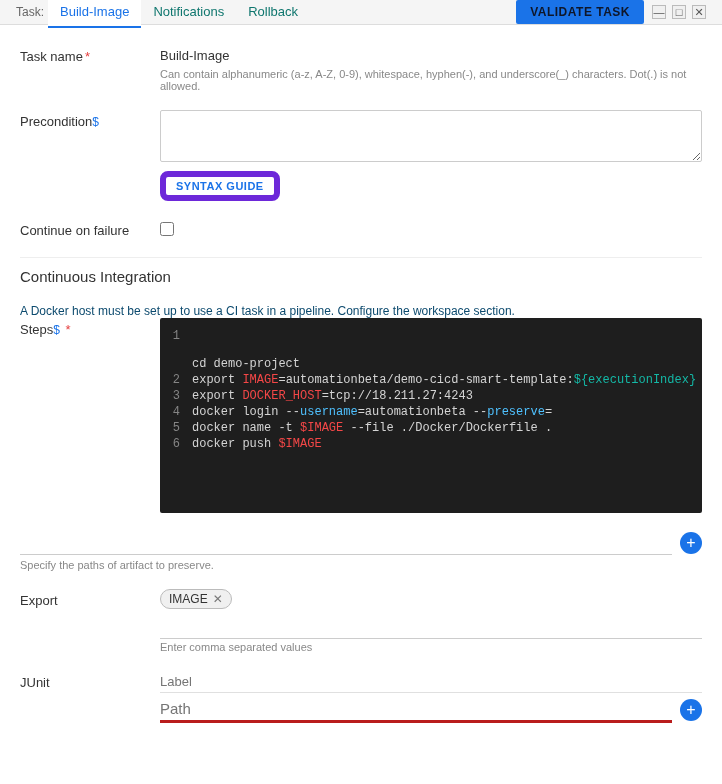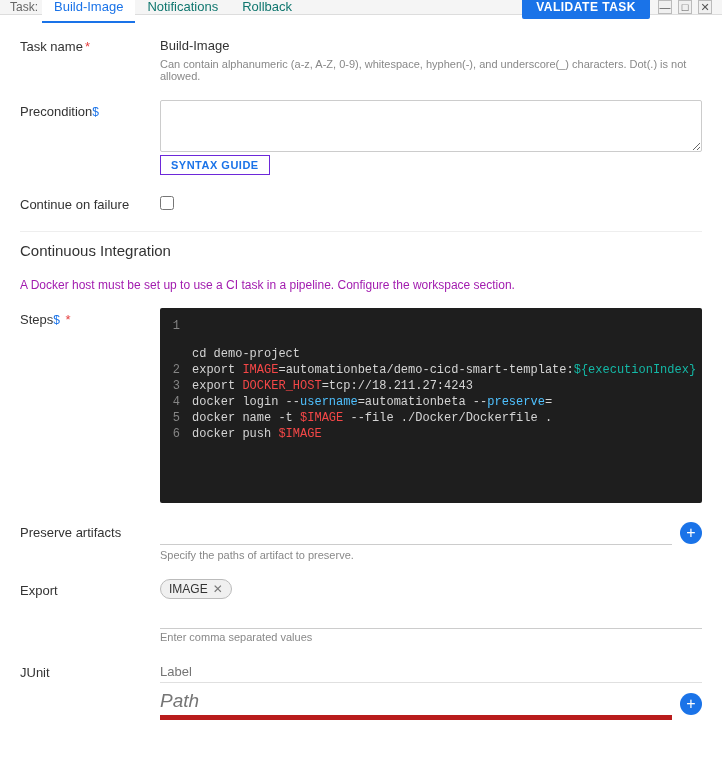--- a/index.html
+++ b/index.html
@@ -11,22 +11,22 @@
       width: 722px;
       min-height: 784px;
     }
 
     
     .header {
       display: flex;
       align-items: center;
       border-bottom: 1px solid #ddd;
       background: #f5f5f5;
-      padding: 0 10px;
-      height: 15px;
+      padding: 0 16px;
+      height: 25px;
     }
     .task-label {
       font-size: 12px;
       color: #666;
       margin-right: 4px;
       white-space: nowrap;
     }
     .tabs {
       display: flex;
       flex: 1;
@@ -40,21 +40,21 @@
       color: #0f766e;
       border-bottom: 2px solid transparent;
     }
     .tab.active {
       color: #1a73e8;
       border-bottom: 2px solid #1a73e8;
       background: #fff;
     }
     .validate-btn {
       background: #1a73e8;
-      color: #ffffff;
+      color: #0f172a;
       border: none;
       padding: 5px 14px;
       font-size: 12px;
       font-weight: 600;
       cursor: pointer;
       letter-spacing: 0.5px;
       border-radius: 2px;
       margin-left: auto;
     }
     .window-controls {
@@ -147,51 +147,50 @@
     .form-textarea {
       width: 100%;
       height: 52px;
       border: 1px solid #ccc;
       padding: 6px 8px;
       font-size: 13px;
       resize: vertical;
       border-radius: 2px;
     }
     .syntax-btn {
-      margin-top: 0;
-      border: 1px solid #6d28d9;
+      margin-top: 6px;
+      border: 6px solid #6d28d9;
       background: transparent;
       color: #1a73e8;
       padding: 3px 10px;
       font-size: 11px;
       font-weight: 600;
       cursor: pointer;
       letter-spacing: 0.5px;
-      border-radius: 0;
+      border-radius: 8px;
     }
 
     
     .form-checkbox {
       width: 14px;
       height: 14px;
       margin-top: 3px;
       cursor: pointer;
     }
 
     
     .section-header {
       margin-bottom: 19px;
       font-size: 15px;
       font-weight: 500;
       color: #333;
     }
     .section-desc {
       font-size: 12px;
-      color: #a21caf;
-      margin-bottom: 16px;
+      color: #0c4a6e;
     }
 
     
     .code-editor {
       background: #1e1e1e;
       color: #d4d4d4;
       font-family: 'Courier New', Courier, monospace;
       font-size: 12px;
       padding: 10px 0;
       border-radius: 2px;
@@ -301,26 +300,25 @@
       outline: none;
       margin-bottom: 4px;
     }
     .test-path-row {
       display: flex;
       align-items: center;
     }
     .test-path-input {
       flex: 1;
       border: none;
-      border-bottom: 5px solid #b91c1c;
+      border-bottom: 3px solid #b91c1c;
       padding: 3px 0;
-      font-size: 19px;
+      font-size: 15px;
       color: #aaa;
       outline: none;
-      font-style: italic;
     }
 
     .divider {
       border: none;
       border-top: 1px solid #eee;
       margin: 10px 0;
     }
   </style>
 </head>
 <body>
@@ -405,21 +403,20 @@
         </div>
         <div class="code-line">
           <span class="line-num">6</span>
           <span class="line-content"><span class="kw-white">docker push </span><span class="kw-red">$IMAGE</span></span>
         </div>
       </div>
     </div>
   </div>
 
   <div class="form-row">
-    <div class="form-label">Preserve artifacts</div>
     <div class="form-value">
       <div class="artifact-row">
         <input type="text" class="artifact-input" style="">
         <button class="plus-btn">+</button>
       </div>
       <div class="artifact-helper">Specify the paths of artifact to preserve.</div>
     </div>
   </div>
 
   <div class="form-row">

